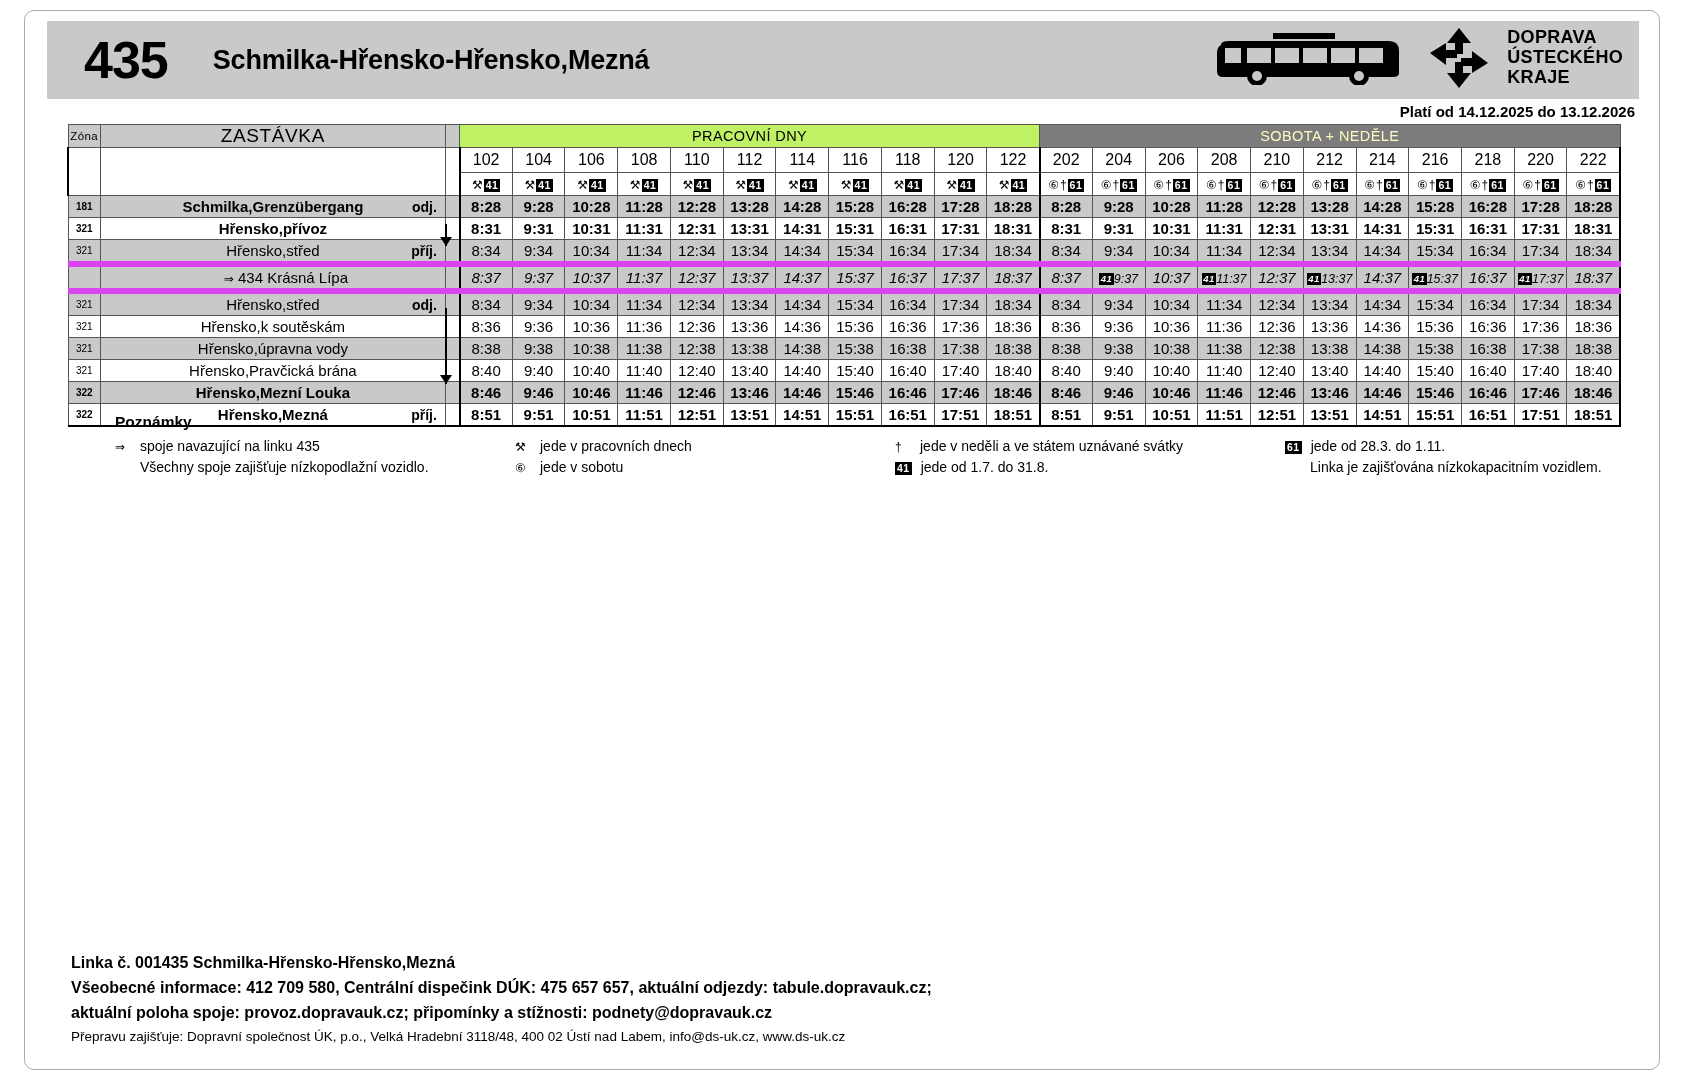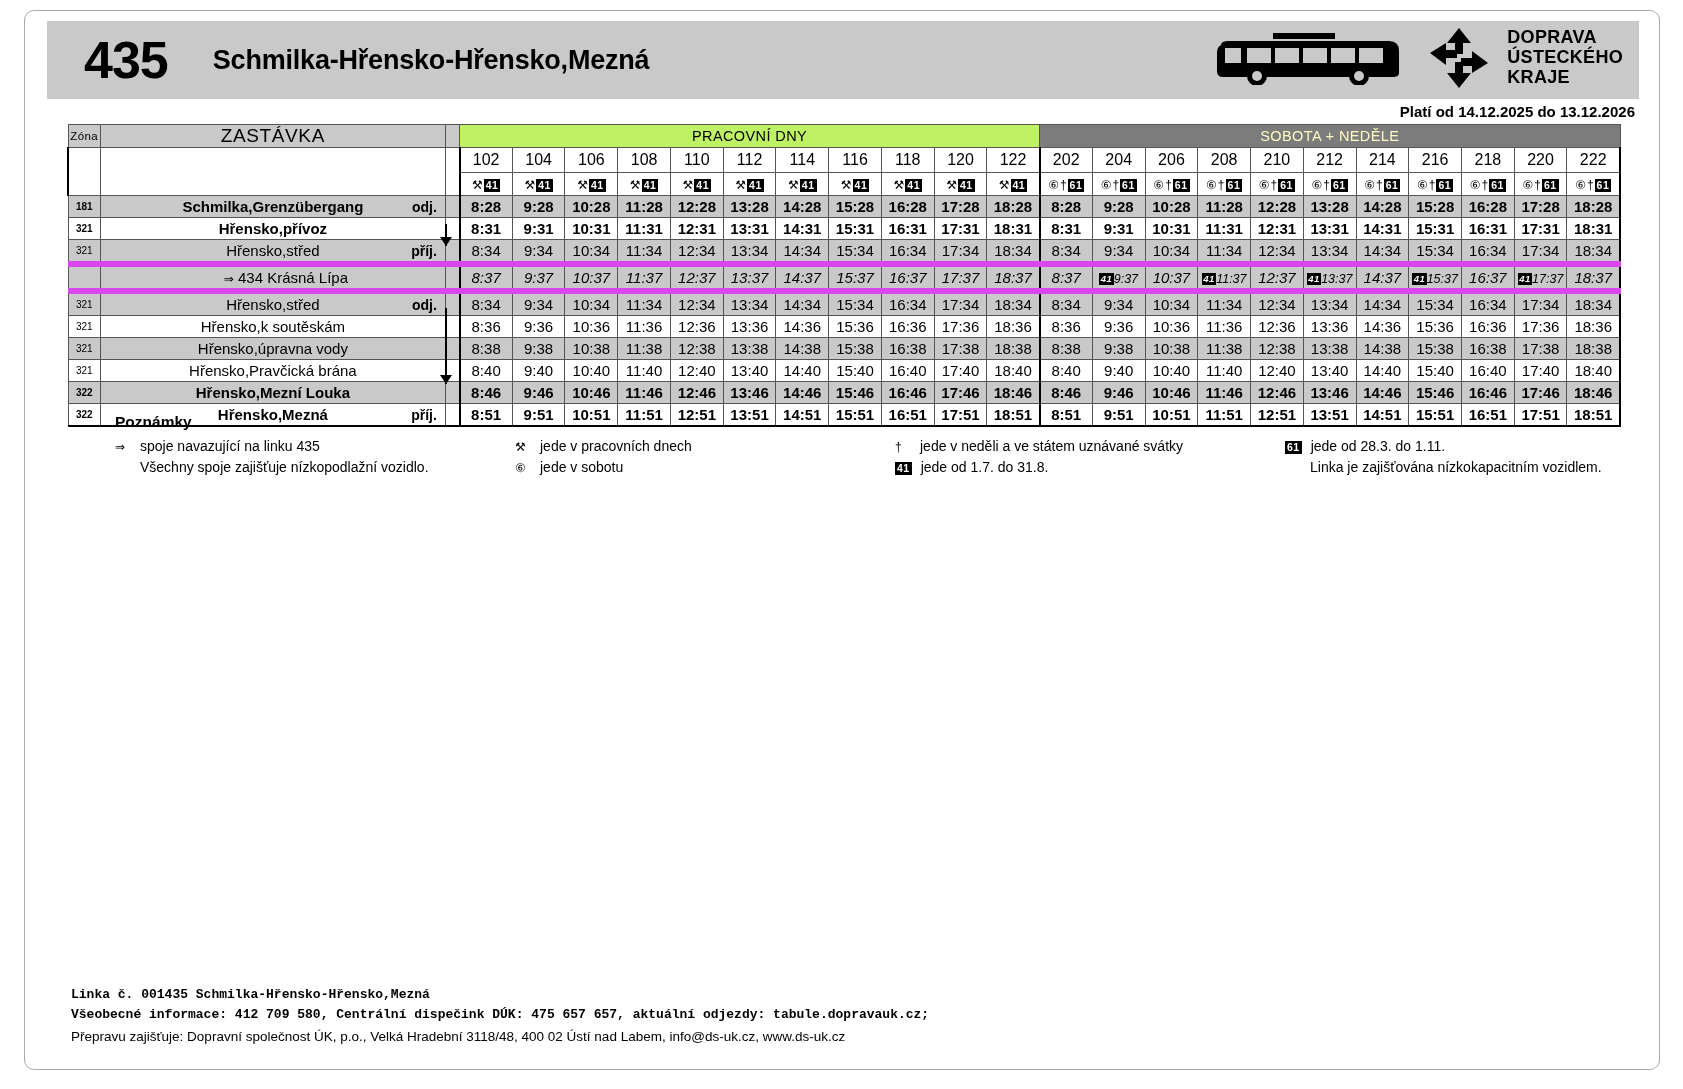--- a/index.html
+++ b/index.html
@@ -247,21 +247,21 @@
   }
 
   
   .footer {
     position: absolute;
     left: 46px;
     bottom: 22px;
     width: 1520px;
     line-height: 1.58;
   }
-  .footer .b1 { font-size: 13px; font-weight: bold; font-family: Liberation Mono, monospace; }
+  .footer .b1 { font-size: 16px; font-weight: bold; }
   .footer .n1 { font-size: 13.5px; }
 </style>
 </head>
 <body>
 
 <div class="page">
 
   <div class="headbar">
     <div class="line-number">435</div>
     <div class="line-title">Schmilka-Hřensko-Hřensko,Mezná</div>
@@ -772,16 +772,17 @@
         <div class="note">
           <span class="mk"></span>
           <span>Linka je zajišťována nízkokapacitním vozidlem.</span>
         </div>
       </div>
   </div>
 
   <div class="footer">
     <div class="b1">Linka č. 001435  Schmilka-Hřensko-Hřensko,Mezná</div>
     <div class="b1">Všeobecné informace: 412 709 580, Centrální dispečink DÚK: 475 657 657, aktuální odjezdy: tabule.dopravauk.cz;</div>
+    <div class="b1">aktuální poloha spoje: provoz.dopravauk.cz; připomínky a stížnosti: podnety@dopravauk.cz</div>
     <div class="n1">Přepravu zajišťuje: Dopravní společnost ÚK, p.o., Velká Hradební 3118/48, 400 02 Ústí nad Labem, info@ds-uk.cz, www.ds-uk.cz</div>
   </div>
 
 </div>
 
 </body></html>

